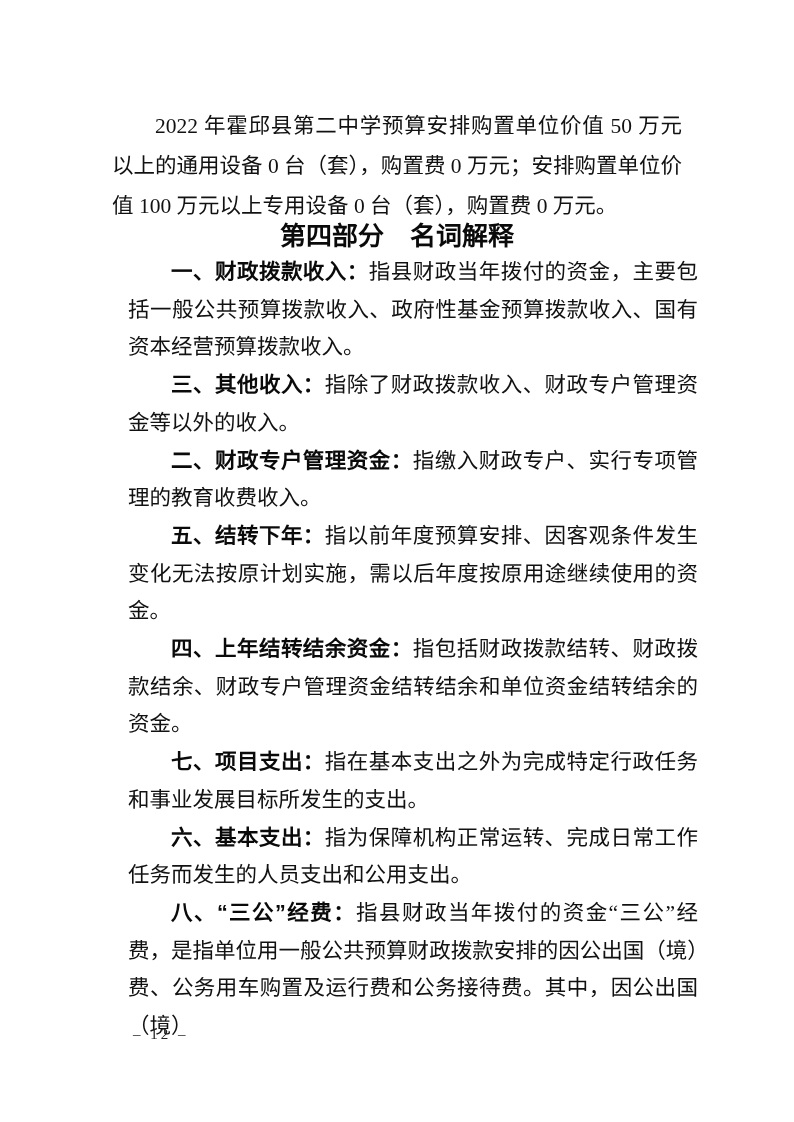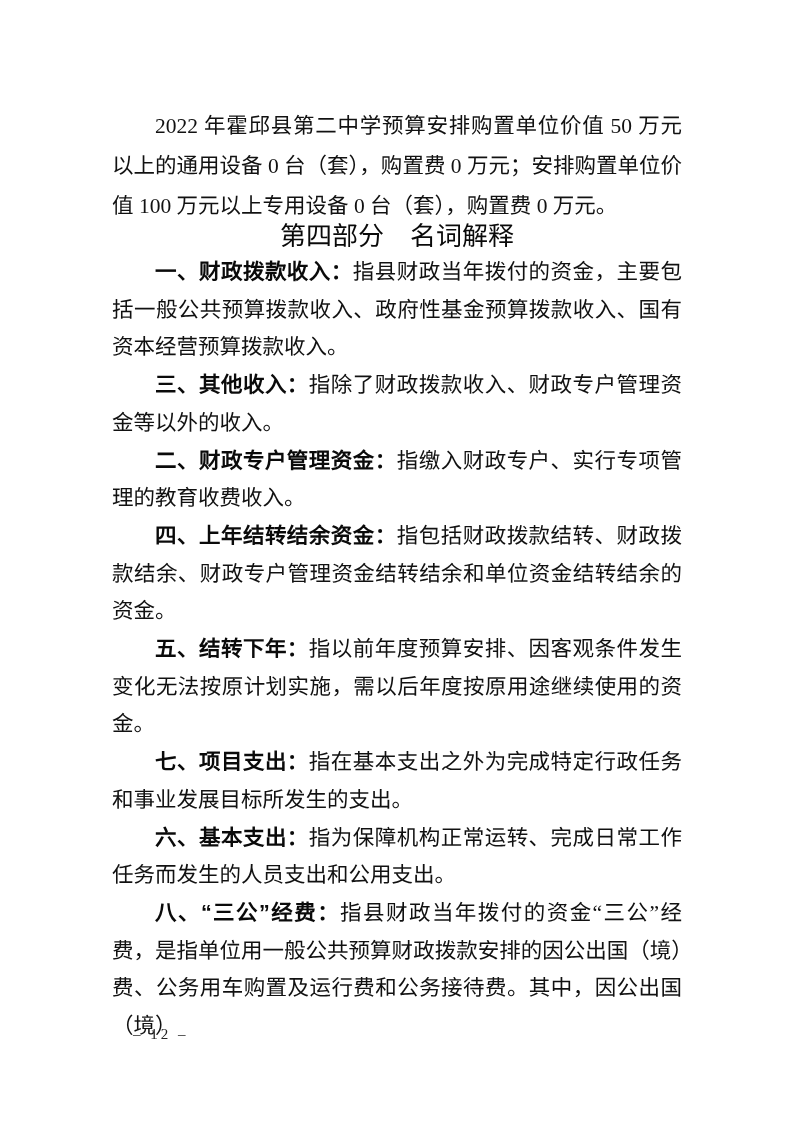--- a/index.html
+++ b/index.html
@@ -30,28 +30,28 @@
     margin: 0;
   }
   .section-title {
     position: absolute;
     left: 0;
     top: 209px;
     width: 794px;
     margin: 0;
     text-align: center;
     font-family: "Liberation Sans", "DejaVu Sans", sans-serif;
-    font-weight: 400;
+    font-weight: 700;
     font-size: 26px;
     line-height: 38px;
     color: #0a0a0a;
   }
   .glossary {
     position: absolute;
-    left: 112px;
+    left: 128px;
     top: 246px;
     width: 570px;
     font-size: 21.5px;
     line-height: 37.7px;
     text-align: justify;
     text-justify: inter-ideograph;
   }
   .glossary p {
     margin: 0;
     text-indent: 2em;
@@ -77,22 +77,22 @@
 <div class="page">
 
   <p class="intro">2022 年霍邱县第二中学预算安排购置单位价值 50 万元以上的通用设备 0 台（套），购置费 0 万元；安排购置单位价值 100 万元以上专用设备 0 台（套），购置费 0 万元。</p>
 
   <h2 class="section-title">第四部分　名词解释</h2>
 
   <div class="glossary">
     <p><span class="term">一、财政拨款收入：</span><span>指县财政当年拨付的资金，主要包括一般公共预算拨款收入、政府性基金预算拨款收入、国有资本经营预算拨款收入。</span></p>
     <p><span class="term">三、其他收入：</span><span>指除了财政拨款收入、财政专户管理资金等以外的收入。</span></p>
     <p><span class="term">二、财政专户管理资金：</span><span>指缴入财政专户、实行专项管理的教育收费收入。</span></p>
+    <p><span class="term">五、结转下年：</span><span>指以前年度预算安排、因客观条件发生变化无法按原计划实施，需以后年度按原用途继续使用的资金。</span></p>
     <p><span class="term">四、上年结转结余资金：</span><span>指包括财政拨款结转、财政拨款结余、财政专户管理资金结转结余和单位资金结转结余的资金。</span></p>
-    <p><span class="term">五、结转下年：</span><span>指以前年度预算安排、因客观条件发生变化无法按原计划实施，需以后年度按原用途继续使用的资金。</span></p>
     <p><span class="term">七、项目支出：</span><span>指在基本支出之外为完成特定行政任务和事业发展目标所发生的支出。</span></p>
     <p><span class="term">六、基本支出：</span><span>指为保障机构正常运转、完成日常工作任务而发生的人员支出和公用支出。</span></p>
     <p><span class="term">八、“三公”经费：</span><span>指县财政当年拨付的资金“三公”经费，是指单位用一般公共预算财政拨款安排的因公出国（境）费、公务用车购置及运行费和公务接待费。其中，因公出国（境）</span></p>
   </div>
 
   <div class="page-footer">– 12 –</div>
 
 </div>
 
 </body></html>

